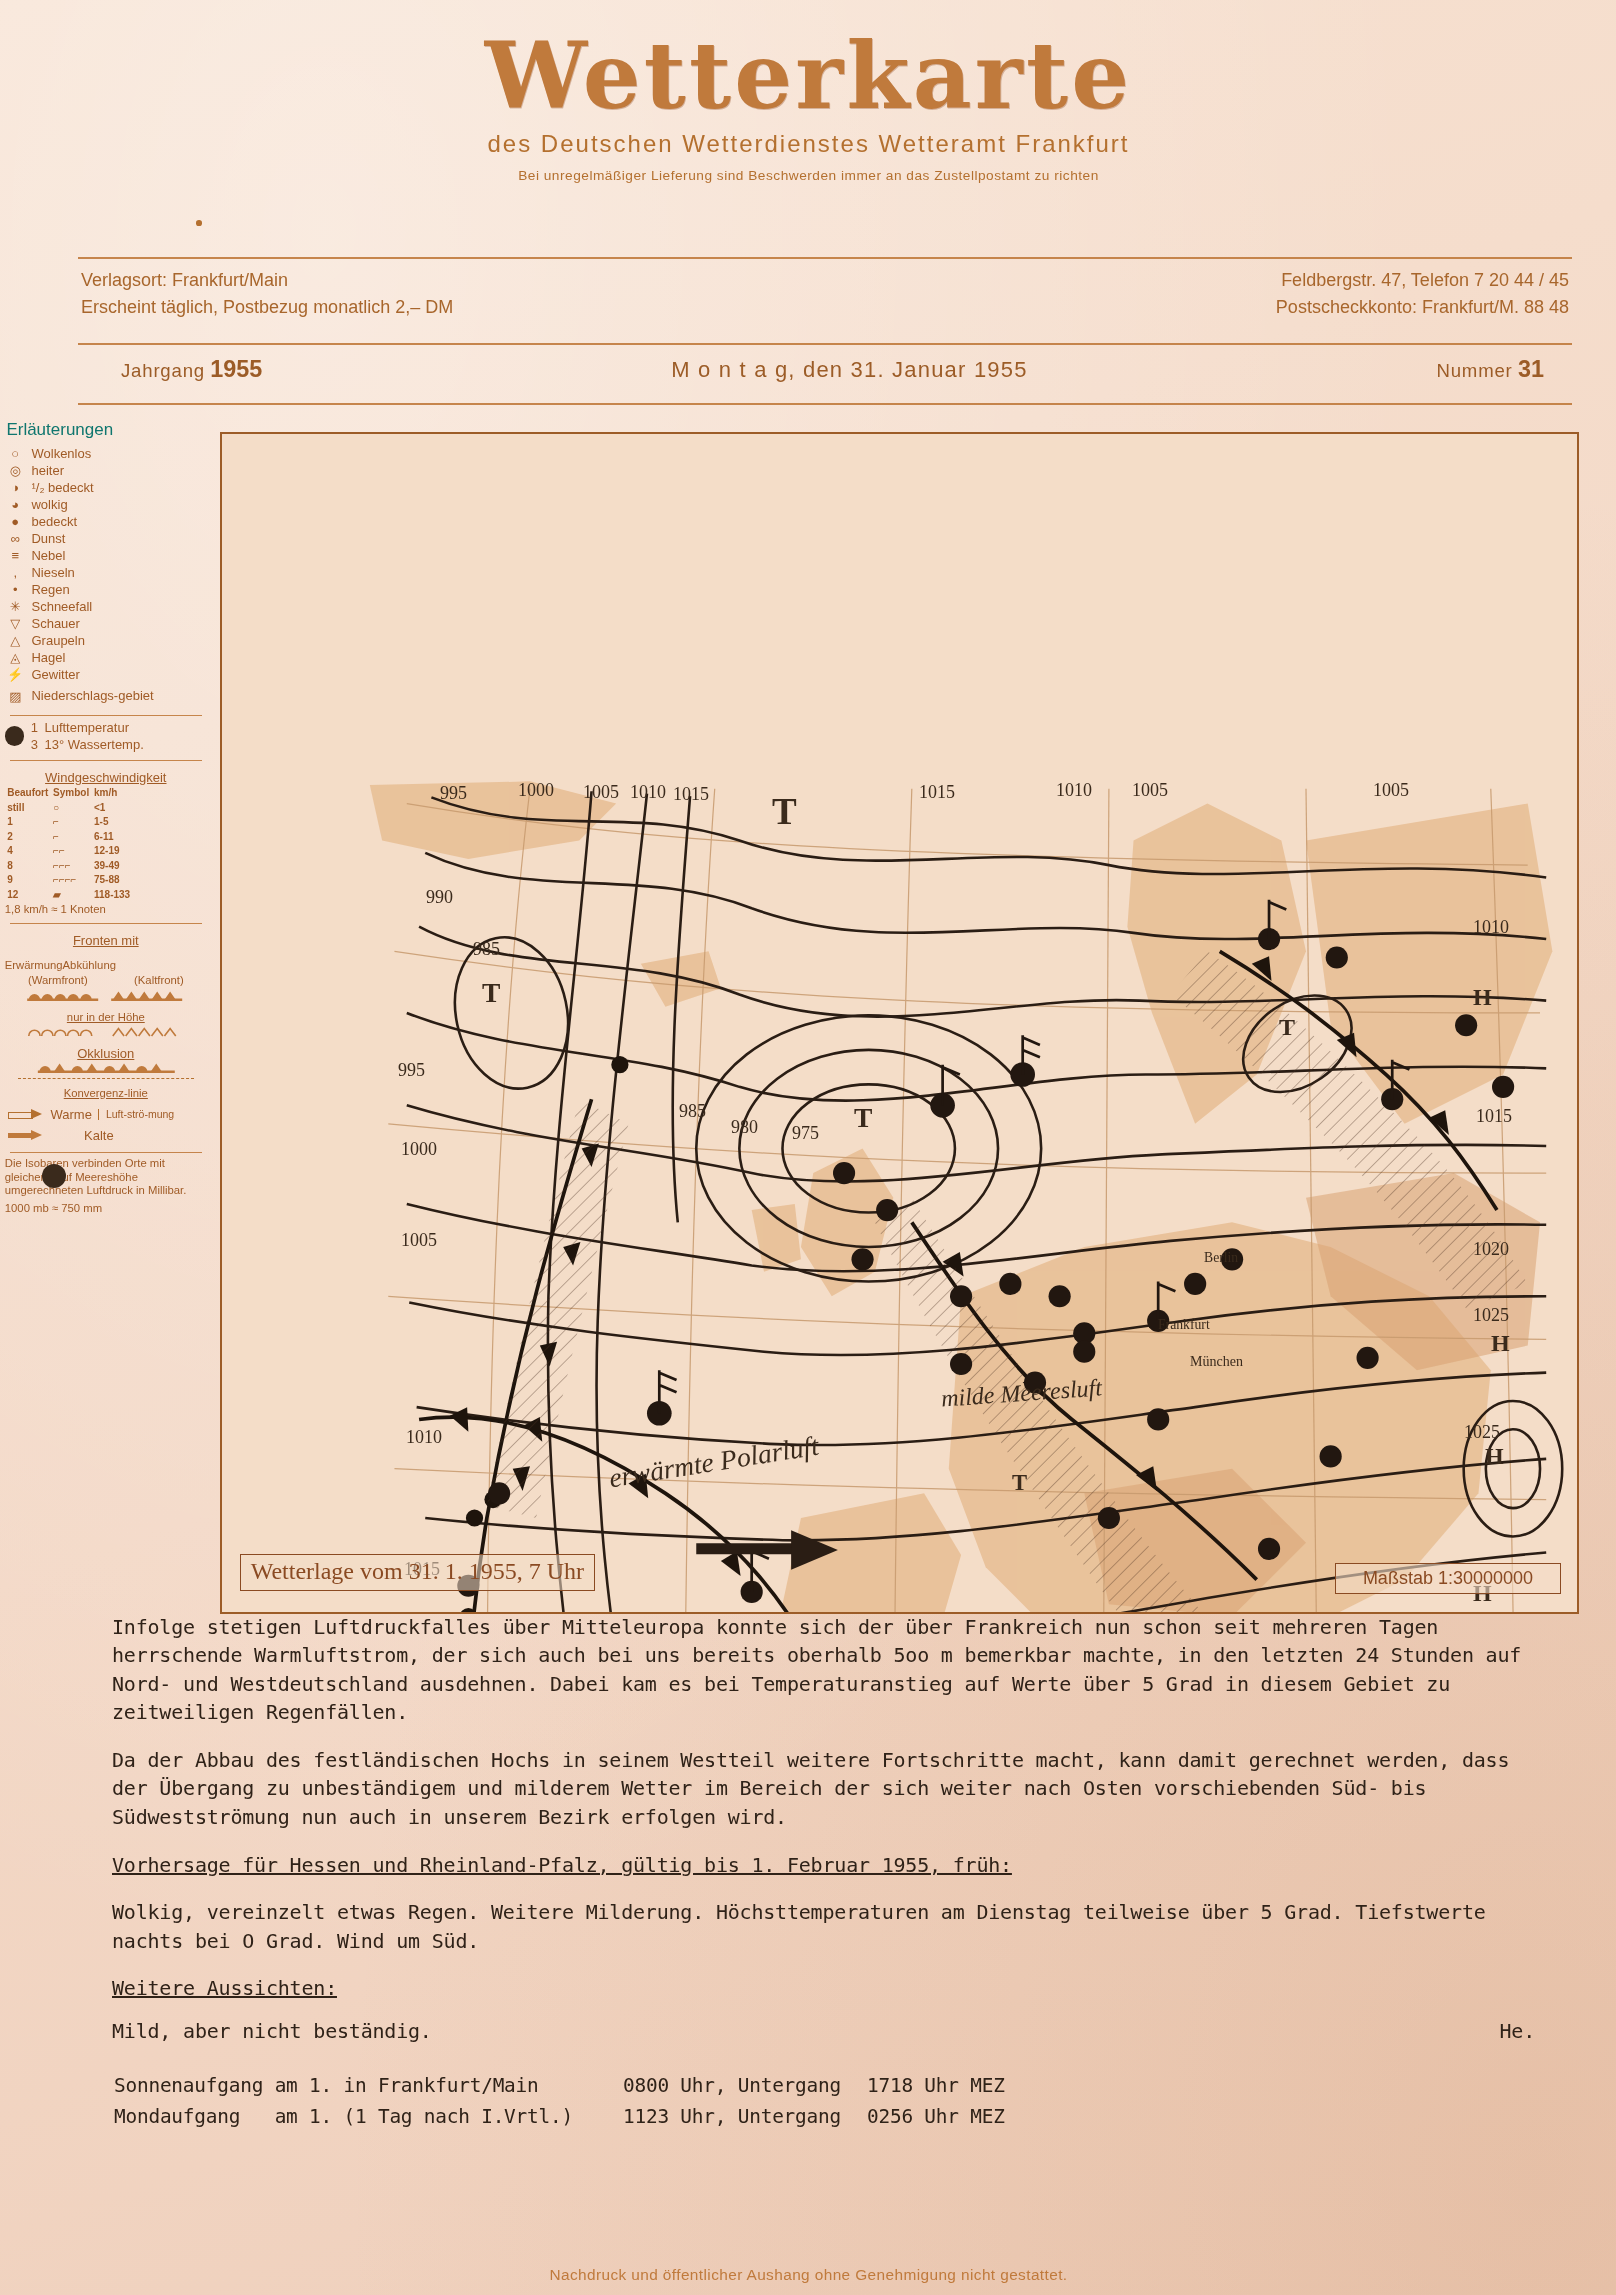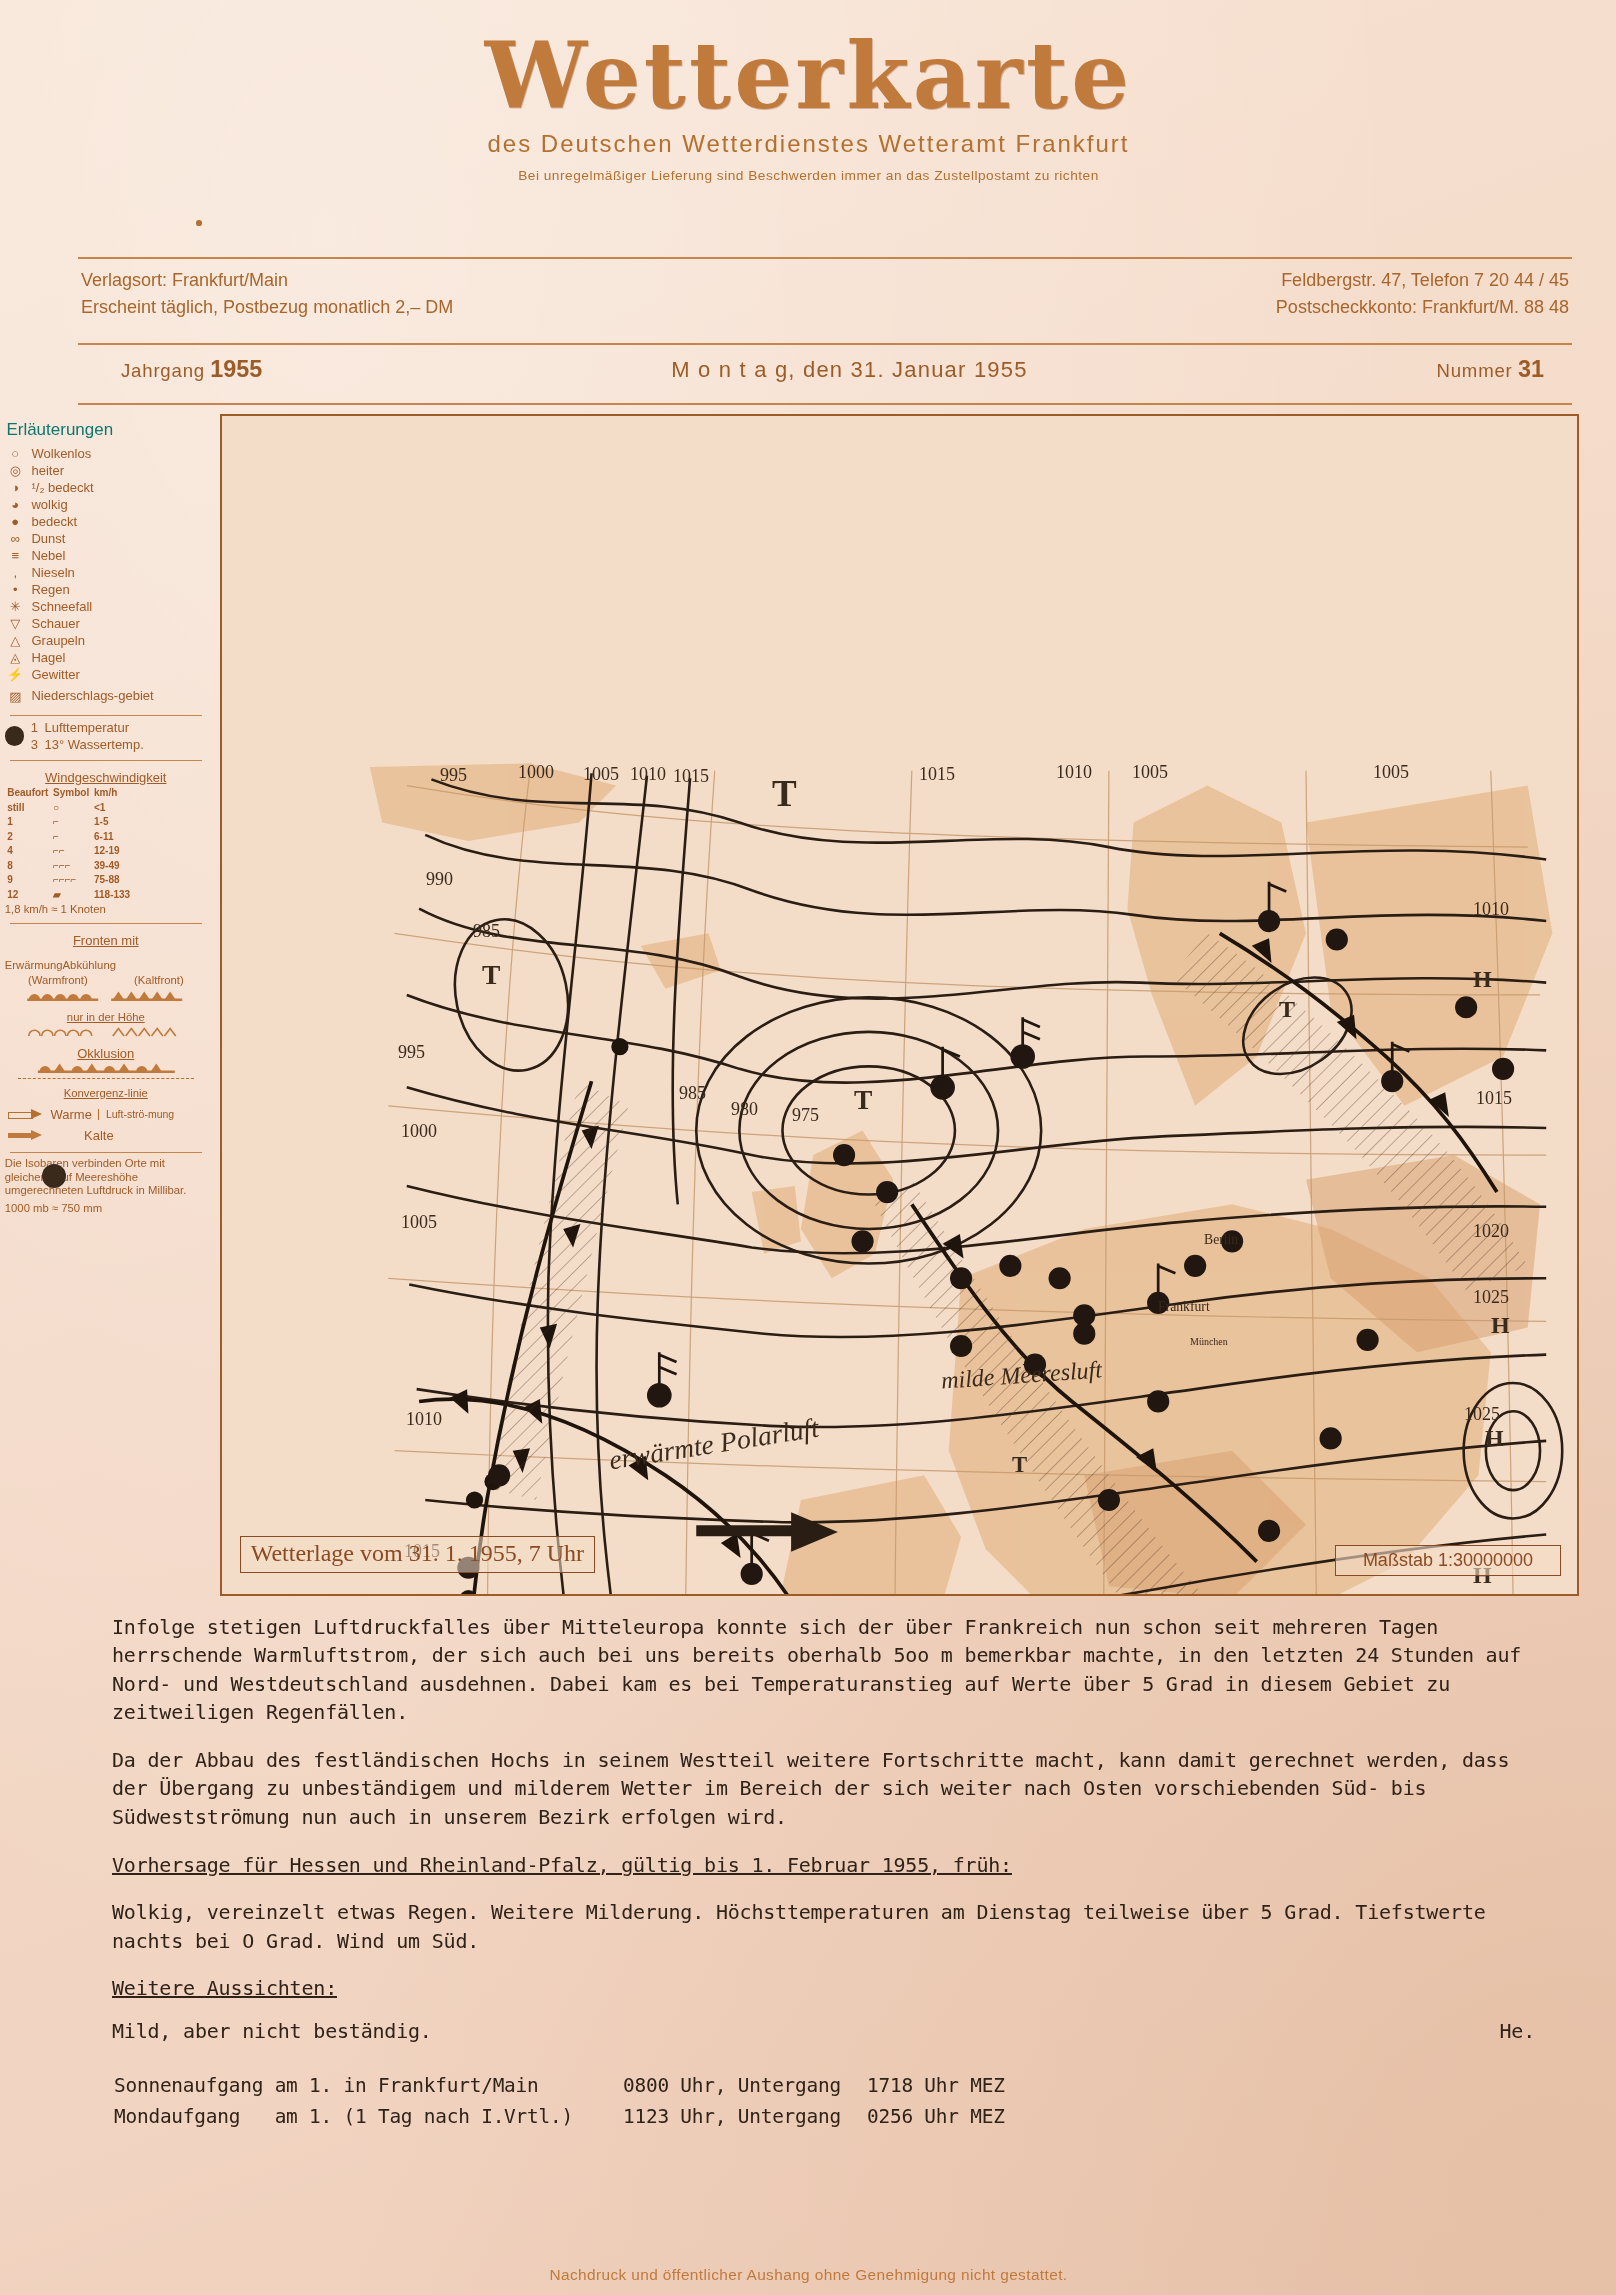--- a/index.html
+++ b/index.html
@@ -97,21 +97,21 @@
     content:""; position:absolute; left:0; top:3.2px; width:24px; height:4.8px; background:#c07a3c;
   }
   .arrow-solid:after {
     content:""; position:absolute; left:22.6px; top:0; border-left:11.3px solid #c07a3c;
     border-top:5.7px solid transparent; border-bottom:5.7px solid transparent;
   }
   .dot { width:19.4px; height:19.4px; border-radius:50%; background:#3a2a1c; display:inline-block; }
 
   
   .map-frame {
-    position:absolute; left:220px; top:414px; width:1355px; height:1178px;
+    position:absolute; left:220px; top:432px; width:1355px; height:1178px;
     border:2.4px solid #9c5c27;
     background:#86efac;
     overflow:hidden;
   }
   .map-inner { position:absolute; inset:0; }
   .map-caption {
     position:absolute; left:18px; bottom:21px;
     font-size:24px; color:#8a4a22;
     border:1.6px solid #8a4a22; padding:3.2px 9.7px 4.8px 9.7px;
     background:rgba(243,220,198,0.55);
@@ -586,21 +586,21 @@
       <span class="map-annot" style="left:1263px; top:1009px; font-size:24px; font-style:normal; font-weight:bold;">H</span>
       <span class="map-annot" style="left:1251px; top:1146px; font-size:24px; font-style:normal; font-weight:bold;">H</span>
 
       <span class="map-annot" style="left:790px; top:1036px; font-size:22.6px; font-style:normal; font-weight:bold;">T</span>
     </div>
 
     <span class="map-annot" style="left:386px; top:1012px; font-size:27.5px; transform:rotate(-9deg);">erwärmte Polarluft</span>
     <span class="map-annot" style="left:719px; top:946px; font-size:24px; transform:rotate(-4deg);">milde Meeresluft</span>
     <span class="map-annot" style="left:982px; top:816px; font-size:13.7px; font-style:normal;">Berlin</span>
     <span class="map-annot" style="left:936px; top:883px; font-size:13.7px; font-style:normal;">Frankfurt</span>
-    <span class="map-annot" style="left:968px; top:920px; font-size:10px; font-style:normal;">München</span>
+    <span class="map-annot" style="left:968px; top:920px; font-size:14px; font-style:normal;">München</span>
 
     <div class="map-caption">Wetterlage vom 31. 1. 1955, 7 Uhr</div>
     <div class="map-scale">Maßstab 1:30000000</div>
   </div>
 
   <div class="body-text">
     <p>Infolge stetigen Luftdruckfalles über Mitteleuropa konnte sich der über Frankreich nun schon seit mehreren Tagen herrschende Warmluftstrom, der sich auch bei uns bereits oberhalb 5oo m bemerkbar machte, in den letzten 24 Stunden auf Nord- und Westdeutschland ausdehnen. Dabei kam es bei Temperaturanstieg auf Werte über 5 Grad in diesem Gebiet zu zeitweiligen Regenfällen.</p>
     <p>Da der Abbau des festländischen Hochs in seinem Westteil weitere Fortschritte macht, kann damit gerechnet werden, dass der Übergang zu unbeständigem und milderem Wetter im Bereich der sich weiter nach Osten vorschiebenden Süd- bis Südwestströmung nun auch in unserem Bezirk erfolgen wird.</p>
     <p class="u">Vorhersage für Hessen und Rheinland-Pfalz, gültig bis 1. Februar 1955, früh:</p>
     <p>Wolkig, vereinzelt etwas Regen. Weitere Milderung. Höchsttemperaturen am Dienstag teilweise über 5 Grad. Tiefstwerte nachts bei O Grad. Wind um Süd.</p>

